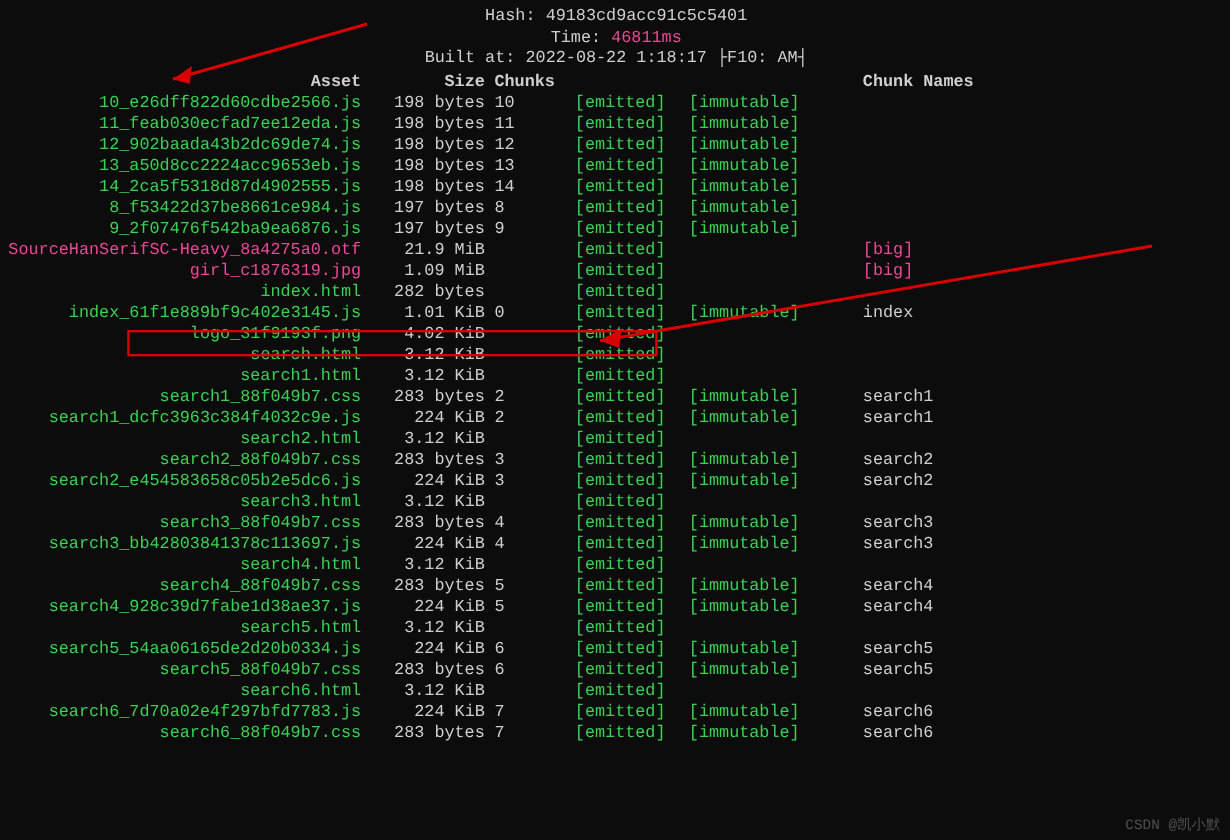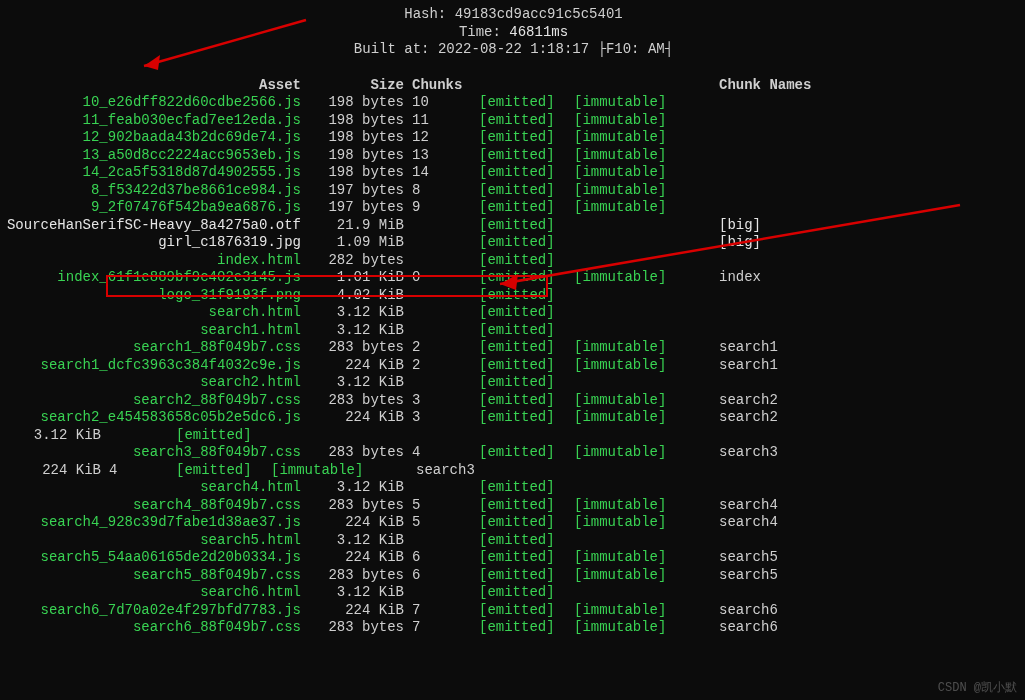--- a/index.html
+++ b/index.html
@@ -10,22 +10,22 @@
     font-size:14px;
     line-height:1.25;
     width:1025px;height:700px;
     overflow:hidden;
     position:relative;
   }
   .term{padding:6px 4px 4px 6px;}
   .line{white-space:pre;text-align:center;}
   .g{color:#39d353;}
   .w{color:#cfcfcf;}
-  .y{color:#e5e5e5;}
-  .tbl{margin-top:18px;}
+  .y{color:#ec4899;}
+  .tbl{margin-top:2px;}
   .row{display:flex;}
   .c-asset{width:295px;text-align:right;padding-right:8px;}
   .c-size {width:95px;text-align:right;padding-right:8px;}
   .c-chunk{width:55px;text-align:left;padding-right:12px;}
   .c-emit {width:95px;text-align:left;}
   .c-imm  {width:115px;text-align:left;}
   .c-name {flex:1;text-align:left;padding-left:30px;}
   .hdr{font-weight:bold;color:#cfcfcf;}
   .arrow-stroke{stroke:#d80000;stroke-width:2.5;fill:none;}
   .arrow-head{fill:#d80000;}
@@ -196,35 +196,37 @@
         </div>
         <div class="row">
           <div class="c-asset g">search2_e454583658c05b2e5dc6.js</div>
           <div class="c-size w">224 KiB</div>
           <div class="c-chunk w">3</div>
           <div class="c-emit g">[emitted]</div>
           <div class="c-imm g">[immutable]</div>
           <div class="c-name w">search2</div>
         </div>
         <div class="row">
+          <div class="c-asset g">search3.html</div>
           <div class="c-size w">3.12 KiB</div>
           <div class="c-chunk w"></div>
           <div class="c-emit g">[emitted]</div>
           <div class="c-imm g"></div>
           <div class="c-name w"></div>
         </div>
         <div class="row">
           <div class="c-asset g">search3_88f049b7.css</div>
           <div class="c-size w">283 bytes</div>
           <div class="c-chunk w">4</div>
           <div class="c-emit g">[emitted]</div>
           <div class="c-imm g">[immutable]</div>
           <div class="c-name w">search3</div>
         </div>
         <div class="row">
+          <div class="c-asset g">search3_bb42803841378c113697.js</div>
           <div class="c-size w">224 KiB</div>
           <div class="c-chunk w">4</div>
           <div class="c-emit g">[emitted]</div>
           <div class="c-imm g">[immutable]</div>
           <div class="c-name w">search3</div>
         </div>
         <div class="row">
           <div class="c-asset g">search4.html</div>
           <div class="c-size w">3.12 KiB</div>
           <div class="c-chunk w"></div>

